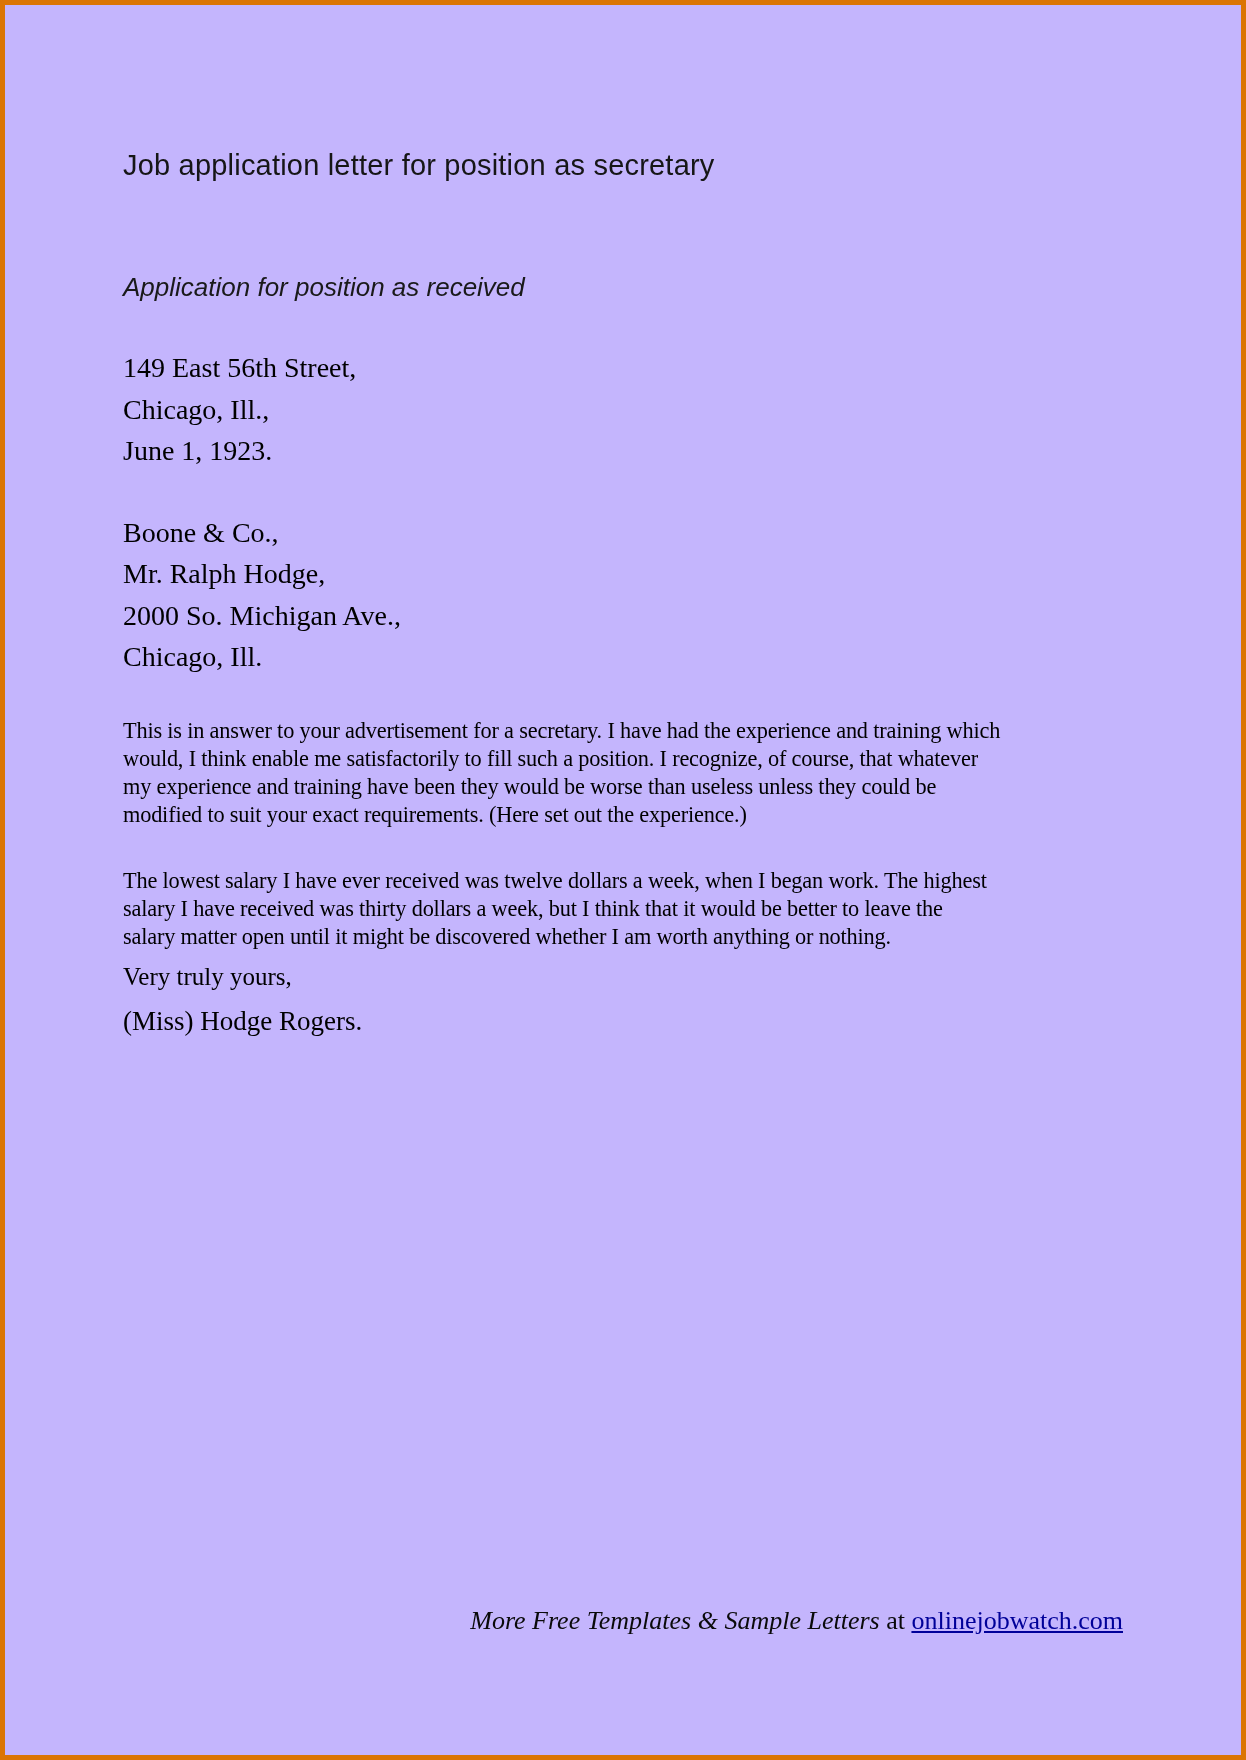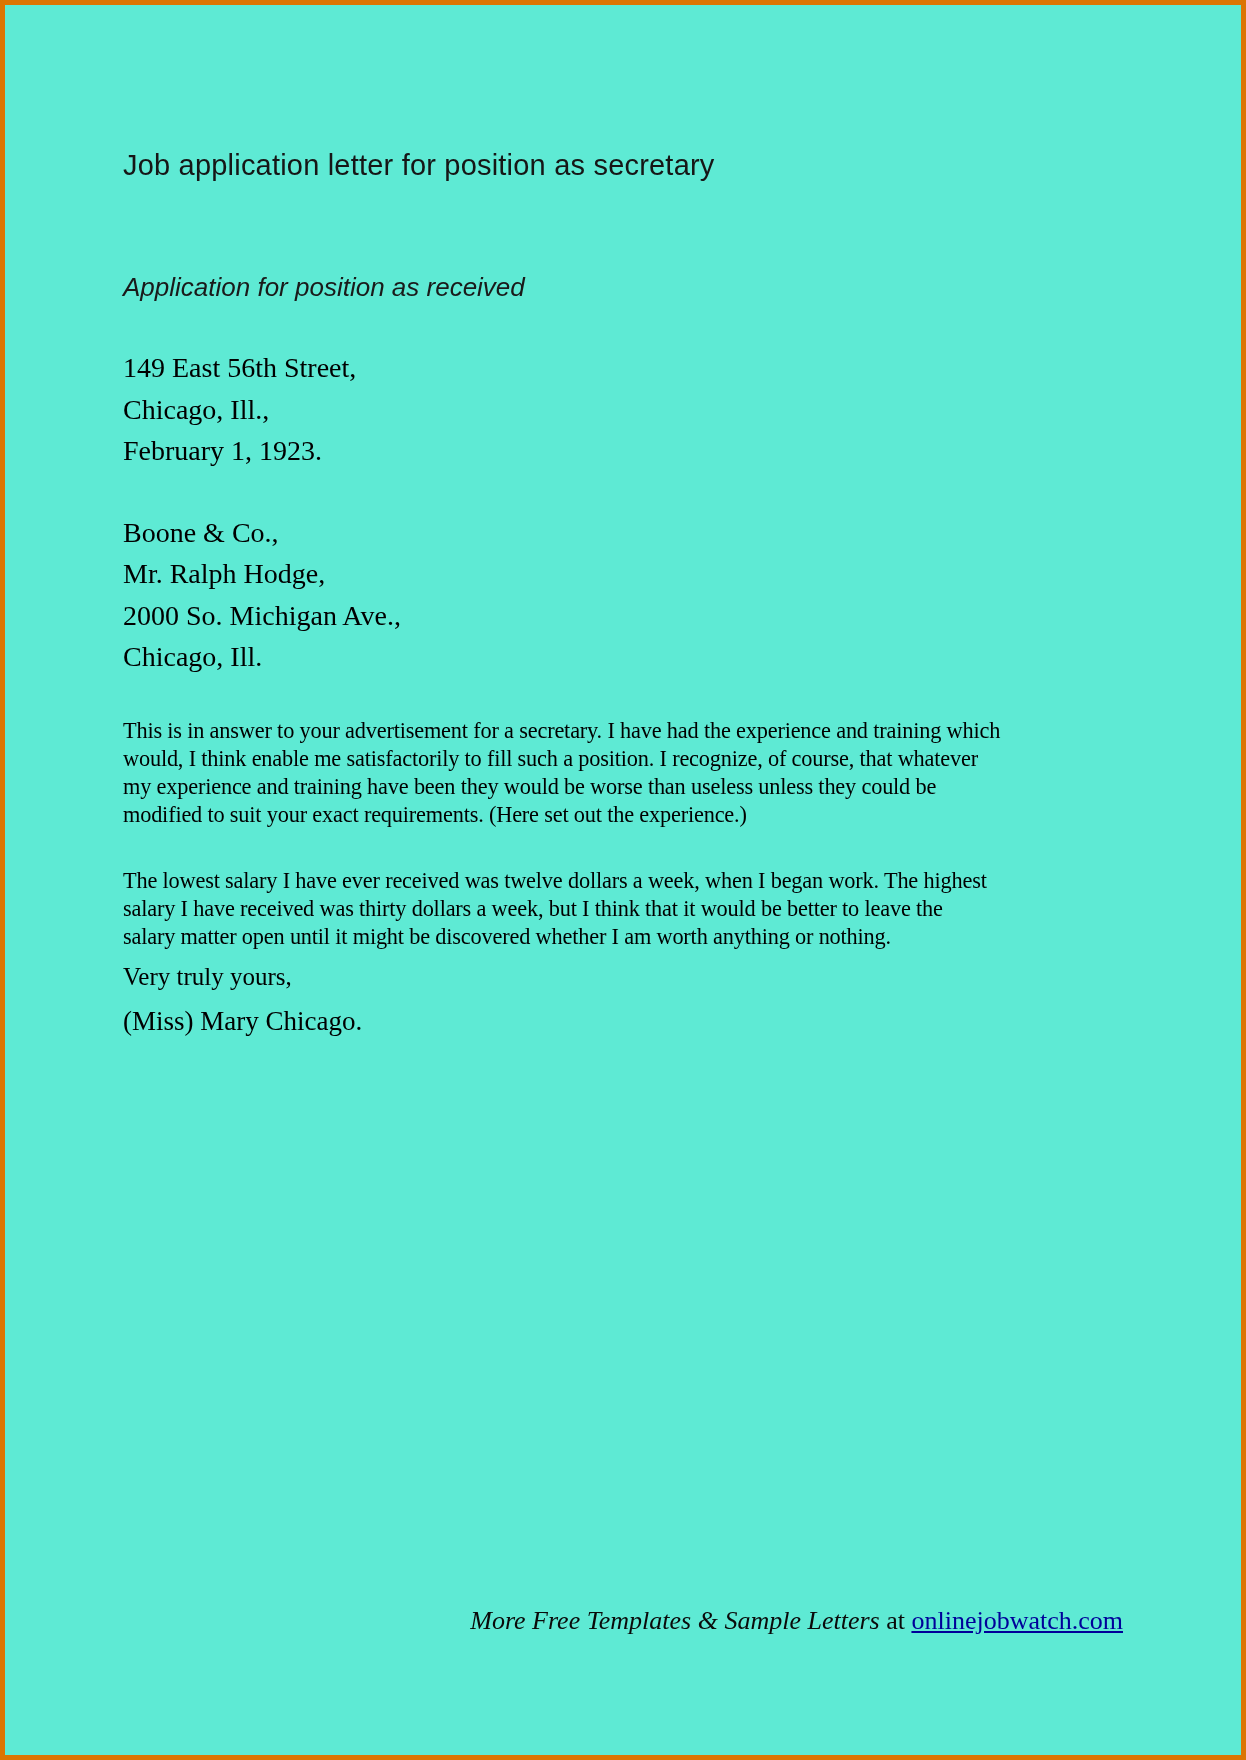--- a/index.html
+++ b/index.html
@@ -81,30 +81,30 @@
   .doc-footer .f-plain { font-style: normal; }
   .doc-footer a.f-link {
     font-style: normal;
     text-decoration: underline;
     cursor: pointer;
   }
 </style>
 </head>
 <body>
 
-<div class="page" style="border-color: rgb(219, 117, 3); background: #5eead4;">
+<div class="page" style="border-color: rgb(219, 117, 3); background: #c4b5fd;">
 
   <h1 class="doc-title">Job application letter for position as secretary</h1>
 
   <h2 class="doc-subtitle">Application for position as received</h2>
 
   <div class="addr sender">
       <div class="line">149 East 56th Street,</div>
       <div class="line">Chicago, Ill.,</div>
-      <div class="line">February 1, 1923.</div>
+      <div class="line">June 1, 1923.</div>
     </div>
 
   <div class="addr recipient">
       <div class="line">Boone &amp; Co.,</div>
       <div class="line">Mr. Ralph Hodge,</div>
       <div class="line">2000 So. Michigan Ave.,</div>
       <div class="line">Chicago, Ill.</div>
     </div>
 
 
@@ -116,19 +116,19 @@
     </div>
 
   <div class="para">
       <div class="line">The lowest salary I have ever received was twelve dollars a week, when I began work. The highest</div>
       <div class="line">salary I have received was thirty dollars a week, but I think that it would be better to leave the</div>
       <div class="line">salary matter open until it might be discovered whether I am worth anything or nothing.</div>
     </div>
 
   <p class="closing">Very truly yours,</p>
 
-  <p class="signature">(Miss) Mary Chicago.</p>
+  <p class="signature">(Miss) Hodge Rogers.</p>
 
   <div class="doc-footer">
     <span class="f-italic">More Free Templates &amp; Sample Letters</span><span class="f-plain"> at </span><a class="f-link" href="#" style="color: rgb(0, 0, 153);">onlinejobwatch.com</a>
   </div>
 
 </div>
 
 </body></html>

